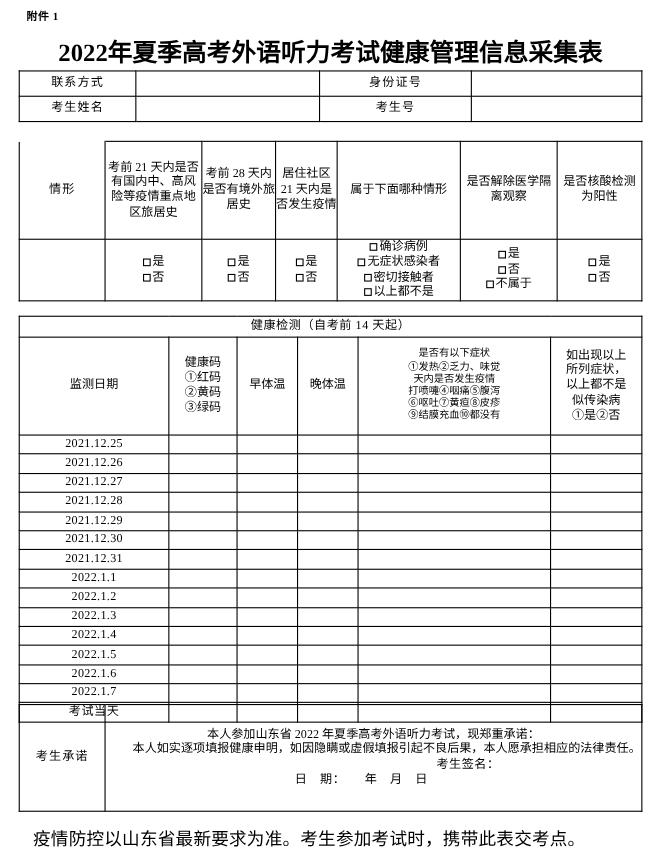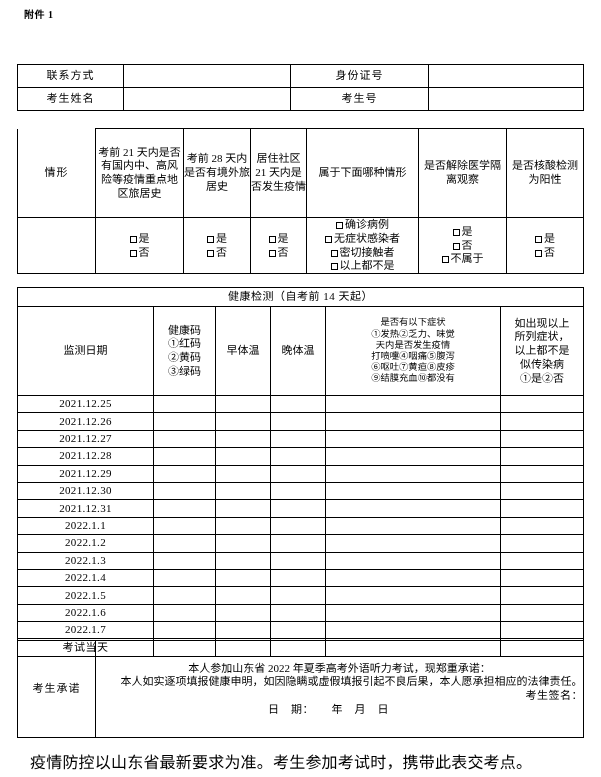--- a/index.html
+++ b/index.html
@@ -140,21 +140,21 @@
     vertical-align: top;
     padding: 6px 8px 4px 8px;
     font-size: 11.5px;
     line-height: 1.55;
     height: 96px;
   }
   .commit-body p { margin: 0; }
   .commit-body .indent { text-indent: 24px; }
   .sign-line {
     margin-top: 6px;
-    text-align: right;
+    text-align: center;
     padding-left: 172px;
     letter-spacing: .5px;
   }
   .date-line {
     margin-top: 4px;
     text-align: left;
     padding-left: 172px;
     letter-spacing: .5px;
   }
   .footnote {
@@ -166,20 +166,21 @@
     letter-spacing: .2px;
     white-space: nowrap;
   }
 </style>
 </head>
 <body>
 
 <div class="page">
 
   <div class="attach-label">附件 1</div>
+  <div class="doc-title">2022年夏季高考外语听力考试健康管理信息采集表</div>
 
   <table class="grid tbl-identity">
     <colgroup>
       <col style="width:106px">
         <col style="width:167px">
         <col style="width:138px">
         <col style="width:155px">
     </colgroup>
     <tbody>
       <tr>

